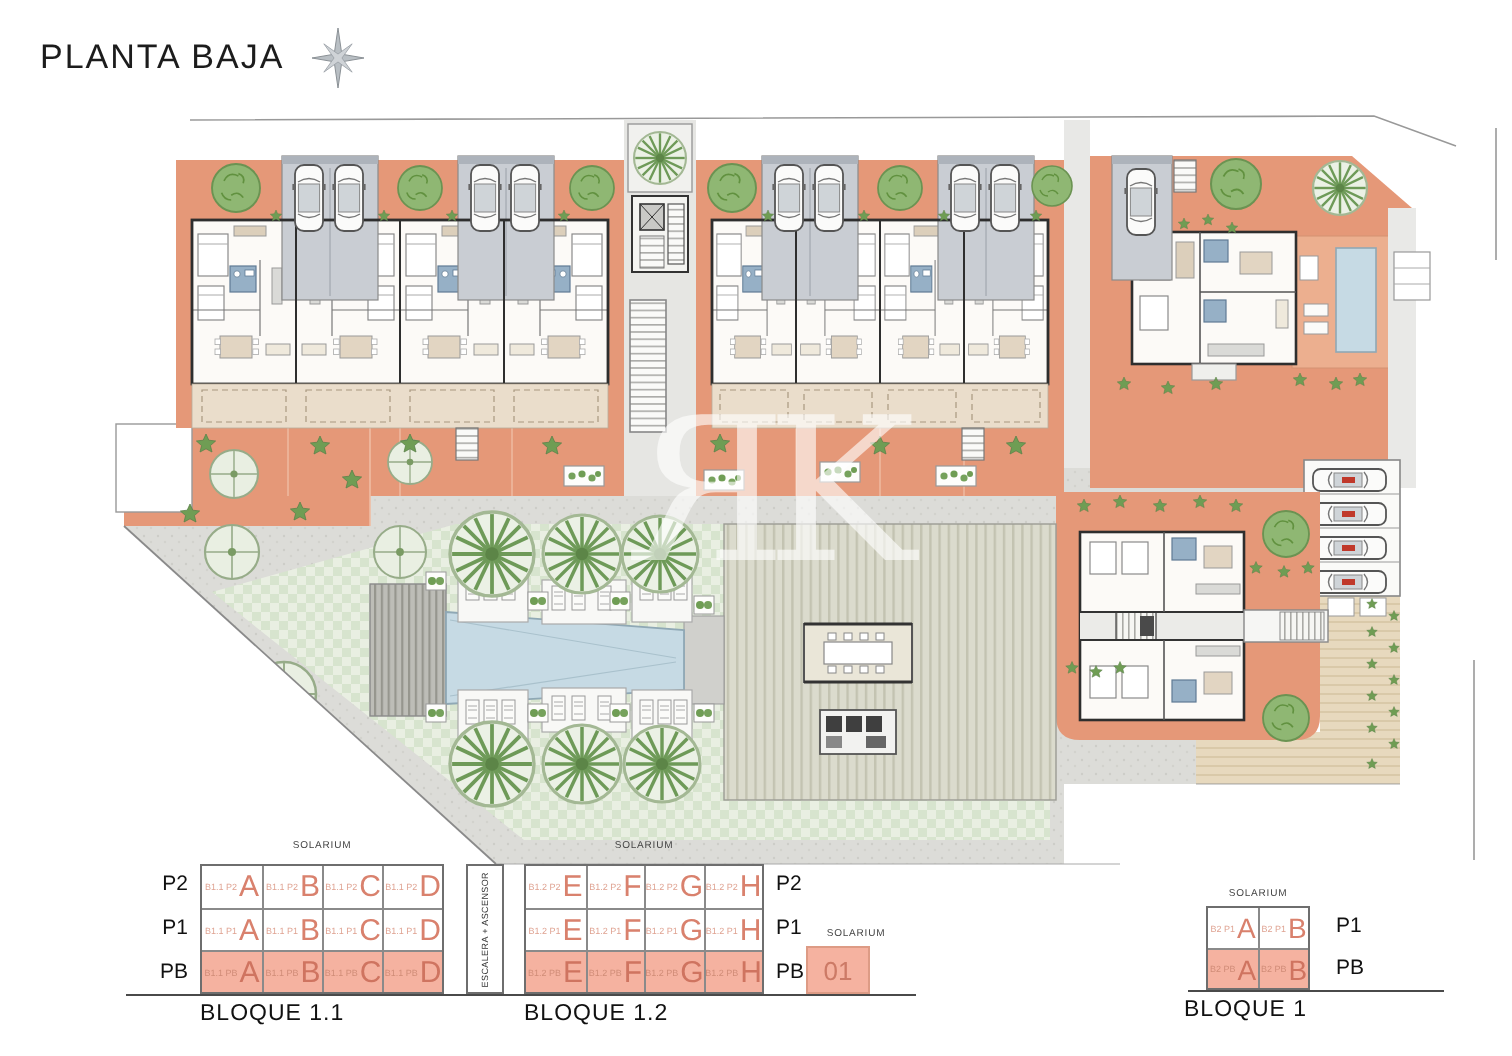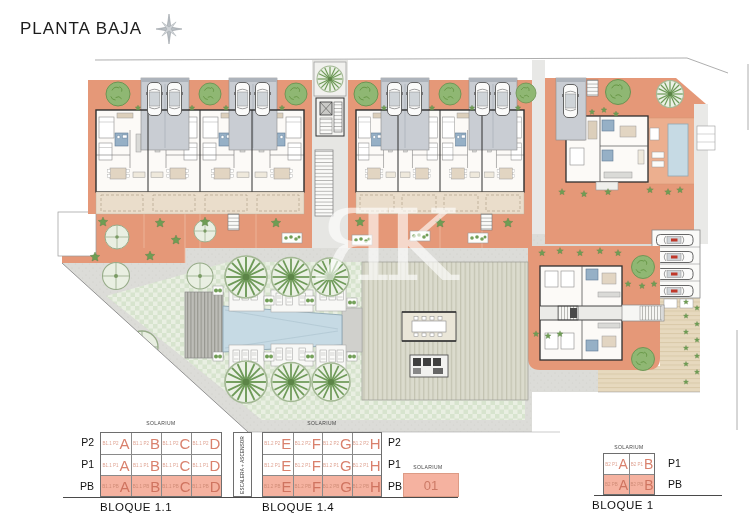--- a/index.html
+++ b/index.html
@@ -602,27 +602,27 @@
       <div class="cell pb">
           <span class="code">B1.2 PB</span>
           <span class="letter">H</span>
         </div>
     </div>
     <div class="rowlab" style="left:388px;top:437px;width:28px">P2</div>
     <div class="rowlab" style="left:388px;top:459px;width:28px">P1</div>
     <div class="rowlab" style="left:388px;top:481px;width:28px">PB</div>
 
     <div class="sol-label" style="left:403px;top:464px;width:50px">SOLARIUM</div>
-    <div class="annex" style="left:403px;top:473px;width:56px;height:24px">
+    <div class="annex" style="left:403px;top:473px;width:32px;height:24px">
       <span>01</span>
     </div>
 
     <div class="groundline" style="left:63px;top:497px;width:395px"></div>
     <div class="bloque-name" style="left:100px;top:501px;width:122px">BLOQUE 1.1</div>
-    <div class="bloque-name" style="left:262px;top:501px;width:120px">BLOQUE 1.4</div>
+    <div class="bloque-name" style="left:262px;top:501px;width:120px">BLOQUE 1.2</div>
 
     <div class="sol-label" style="left:603px;top:444px;width:52px">SOLARIUM</div>
     <div class="bgrid g2" style="left:603px;top:453px;width:52px;height:42px">
       <div class="cell r0 c0">
           <span class="code">B2 P1</span>
           <span class="letter">A</span>
         </div>
       <div class="cell r0">
           <span class="code">B2 P1</span>
           <span class="letter">B</span>

